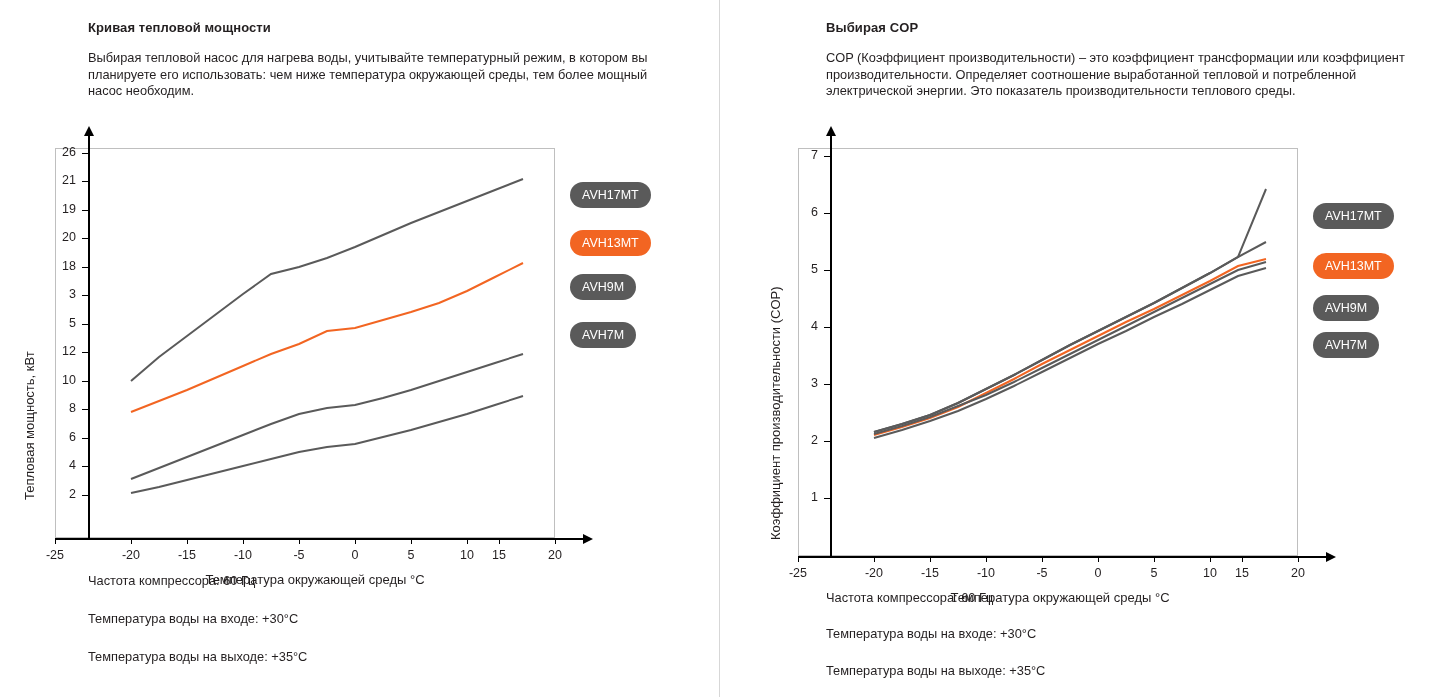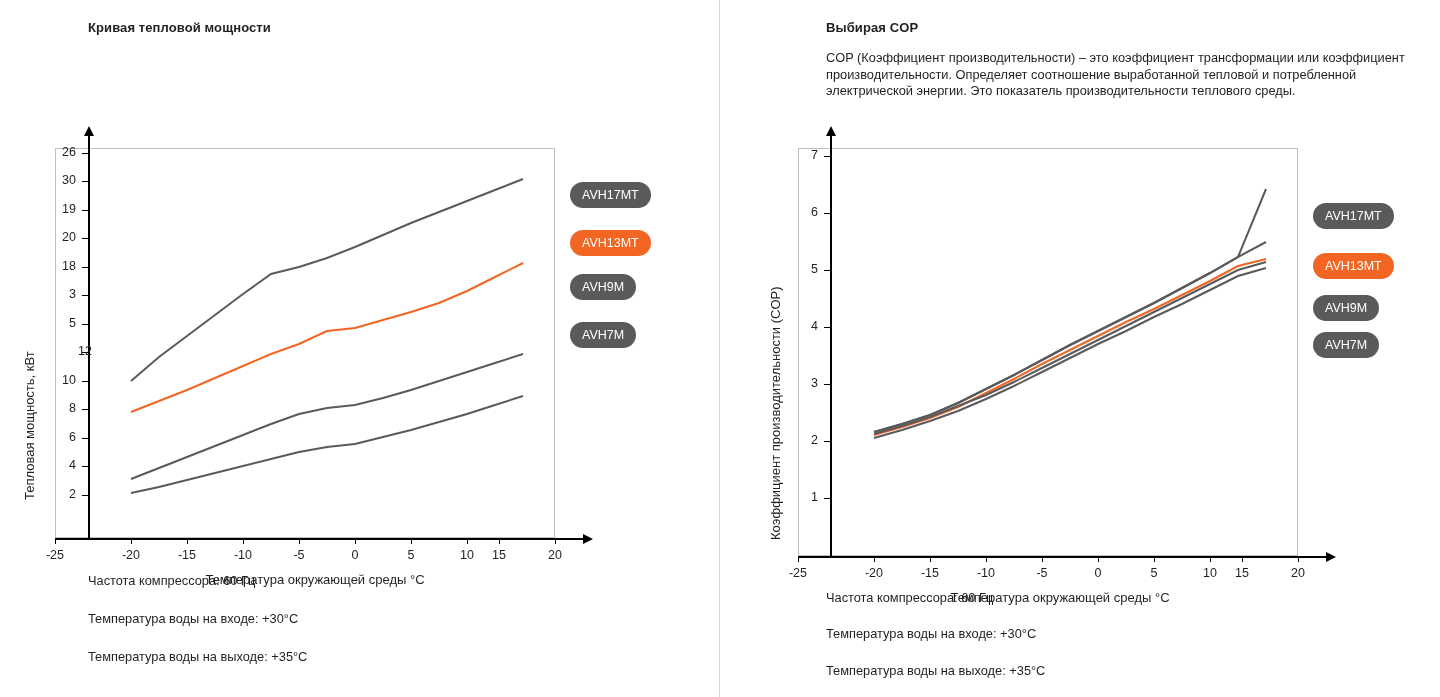--- a/index.html
+++ b/index.html
@@ -147,47 +147,48 @@
 <body>
 
 <div class="page">
 
   <div class="divider"></div>
 
   <div class="panel panel-left">
 
     <div class="panel-title" style="left:88px; top:20px; width:560px;">Кривая тепловой мощности</div>
 
+    <div class="panel-desc" style="left:88px; top:50px; width:580px;">Выбирая тепловой насос для нагрева воды, учитывайте температурный режим, в котором вы планируете его использовать: чем ниже температура окружающей среды, тем более мощный насос необходим.</div>
 
     <div class="chart" style="left:0px; top:120px; width:720px; height:440px;">
 
       <div class="plotbox" style="left:55px; top:28px; width:500px; height:390px;"></div>
 
       <div class="axis-line" style="left:88px; top:16px; width:2px; height:404px;"></div>
       <div class="arrow-up" style="left:84px; top:6px;"></div>
 
       <div class="axis-line" style="left:55px; top:418px; width:528px; height:2px;"></div>
       <div class="arrow-right" style="left:583px; top:414px;"></div>
 
       <div class="tick" style="left:82px; top:33px;  width:6px; height:1px;"></div>
       <div class="ytlabel" style="left:30px; top:25px; width:46px;">26</div>
       <div class="tick" style="left:82px; top:61px;  width:6px; height:1px;"></div>
-      <div class="ytlabel" style="left:30px; top:53px; width:46px;">30</div>
+      <div class="ytlabel" style="left:30px; top:53px; width:46px;">21</div>
       <div class="tick" style="left:82px; top:90px;  width:6px; height:1px;"></div>
       <div class="ytlabel" style="left:30px; top:82px; width:46px;">19</div>
       <div class="tick" style="left:82px; top:118px; width:6px; height:1px;"></div>
       <div class="ytlabel" style="left:30px; top:110px; width:46px;">20</div>
       <div class="tick" style="left:82px; top:147px; width:6px; height:1px;"></div>
       <div class="ytlabel" style="left:30px; top:139px; width:46px;text-align:right;">18</div>
       <div class="tick" style="left:82px; top:175px; width:6px; height:1px;"></div>
       <div class="ytlabel" style="left:30px; top:167px; width:46px;">3</div>
       <div class="tick" style="left:82px; top:204px; width:6px; height:1px;"></div>
       <div class="ytlabel" style="left:30px; top:196px; width:46px;">5</div>
       <div class="tick" style="left:82px; top:232px; width:6px; height:1px;"></div>
-      <div class="ytlabel" style="left:46px; top:224px; width:46px;">12</div>
+      <div class="ytlabel" style="left:30px; top:224px; width:46px;">12</div>
       <div class="tick" style="left:82px; top:261px; width:6px; height:1px;"></div>
       <div class="ytlabel" style="left:30px; top:253px; width:46px;">10</div>
       <div class="tick" style="left:82px; top:289px; width:6px; height:1px;"></div>
       <div class="ytlabel" style="left:30px; top:281px; width:46px;">8</div>
       <div class="tick" style="left:82px; top:318px; width:6px; height:1px;"></div>
       <div class="ytlabel" style="left:30px; top:310px; width:46px;">6</div>
       <div class="tick" style="left:82px; top:346px; width:6px; height:1px;"></div>
       <div class="ytlabel" style="left:30px; top:338px; width:46px;">4</div>
       <div class="tick" style="left:82px; top:375px; width:6px; height:1px;"></div>
       <div class="ytlabel" style="left:30px; top:367px; width:46px;">2</div>

